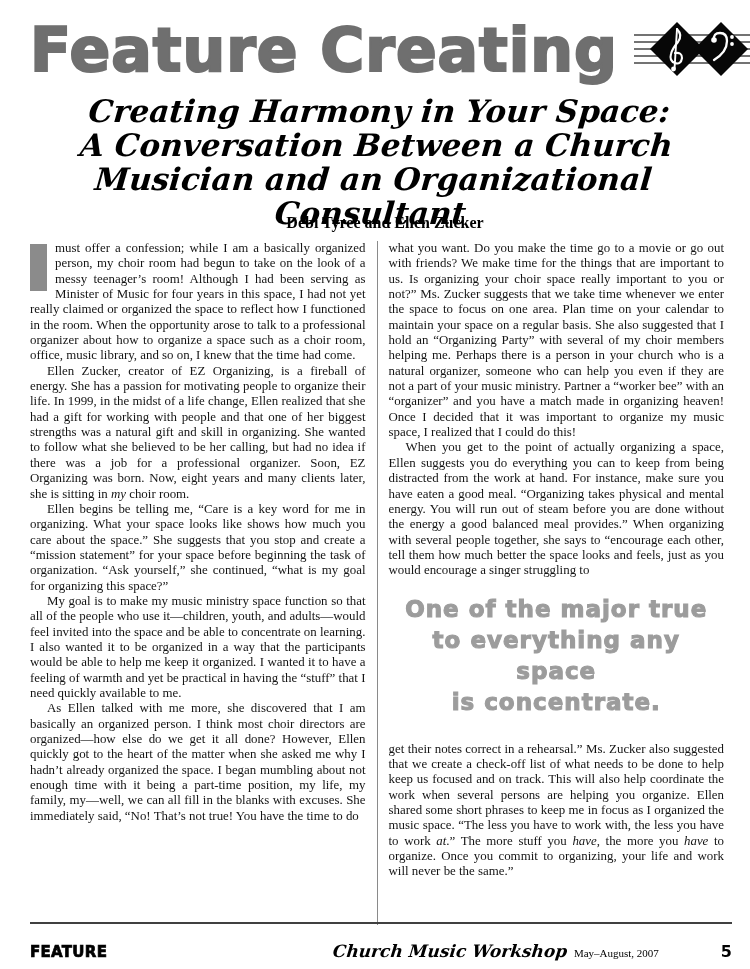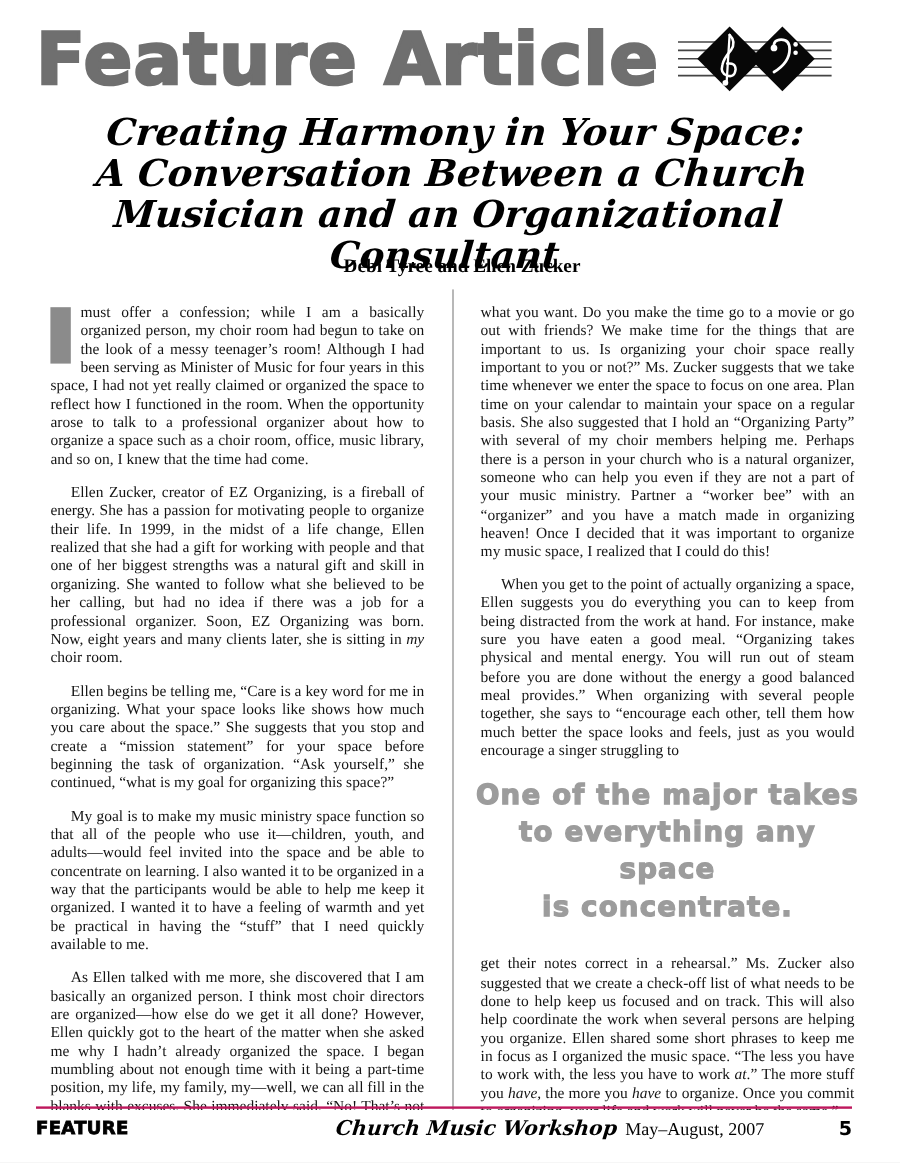--- a/index.html
+++ b/index.html
@@ -35,64 +35,64 @@
   }
 
   
   .body-area {
     position:absolute; top:241px; left:30px; right:26px; bottom:44px;
     display:flex; overflow:hidden;
   }
   .col { width:338px; }
   .col-rule { width:1px; background:#8a8a8a; margin:0 11px; }
   .col p {
-    margin:12px; text-align:justify; font-size:12.9px; line-height:15.35px;
+    margin:0; text-align:justify; font-size:12.9px; line-height:15.35px;
     color:#141414;
   }
   .col p.indent { text-indent:17px; }
   .col p em { font-style:italic; }
   .dropcap {
     float:left; width:17px; height:47px; margin:3px 8px 1px 0;
     background:#8b8b8b; color:transparent; overflow:hidden; font-size:8px;
   }
   .pull-quote {
     margin:15px 0 24px; text-align:center;
     font-family:"DejaVu Sans", sans-serif; font-weight:bold;
     font-size:23px; line-height:31px; letter-spacing:1px;
     color:#9c9c9c; -webkit-text-stroke:1.1px #9c9c9c;
   }
 
   
   .footer {
-    position:absolute; left:30px; right:40px; bottom:8px; height:30px;
-    border-top:2px solid #be185d; padding-top:7px;
-    display:flex; align-items:flex-start;
+    position:absolute; left:30px; right:18px; bottom:8px; height:30px;
+    border-top:2px solid #404040; padding-top:7px;
+    display:flex; align-items:flex-end;
   }
   .footer-section {
     font-family:"DejaVu Sans", sans-serif; font-weight:bold; font-size:15px;
     letter-spacing:0.3px; color:#000; -webkit-text-stroke:0.7px #000;
   }
   .footer-center { margin-left:auto; display:flex; align-items:baseline; gap:7px; }
   .footer-journal {
     font-family:"DejaVu Serif", serif; font-style:italic; font-weight:bold;
     font-size:17px; transform:skewX(-6deg); color:#000;
   }
-  .footer-issue { font-size:15px; color:#000; }
+  .footer-issue { font-size:11px; color:#000; }
   .footer-page {
     margin-left:62px; font-family:"DejaVu Sans", sans-serif;
     font-weight:bold; font-size:16px; color:#000;
   }
 </style>
 </head>
 <body>
 
 <div class="page">
 
   <div class="header">
-    <div class="feature-title">Feature Article</div>
+    <div class="feature-title">Feature Creating</div>
     <div class="logo">
       <svg width="132" height="68" viewBox="0 0 132 68">
 
         <g stroke="#444" stroke-width="1.3">
           <line x1="2" y1="21" x2="130" y2="21"></line>
           <line x1="2" y1="28" x2="130" y2="28"></line>
           <line x1="2" y1="35" x2="130" y2="35"></line>
           <line x1="2" y1="42" x2="130" y2="42"></line>
           <line x1="2" y1="49" x2="130" y2="49"></line>
         </g>
@@ -130,21 +130,21 @@
         <p class="indent"><span>Ellen Zucker, creator of EZ Organizing, is a fireball of energy. She has a passion for motivating people to organize their life. In 1999, in the midst of a life change, Ellen realized that she had a gift for working with people and that one of her biggest strengths was a natural gift and skill in organizing. She wanted to follow what she believed to be her calling, but had no idea if there was a job for a professional organizer. Soon, EZ Organizing was born. Now, eight years and many clients later, she is sitting in </span><em>my</em><span> choir room.</span></p>
         <p class="indent"><span>Ellen begins be telling me, “Care is a key word for me in organizing. What your space looks like shows how much you care about the space.” She suggests that you stop and create a “mission statement” for your space before beginning the task of organization. “Ask yourself,” she continued, “what is my goal for organizing this space?”</span></p>
         <p class="indent"><span>My goal is to make my music ministry space function so that all of the people who use it—children, youth, and adults—would feel invited into the space and be able to concentrate on learning. I also wanted it to be organized in a way that the participants would be able to help me keep it organized. I wanted it to have a feeling of warmth and yet be practical in having the “stuff” that I need quickly available to me.</span></p>
         <p class="indent"><span>As Ellen talked with me more, she discovered that I am basically an organized person. I think most choir directors are organized—how else do we get it all done? However, Ellen quickly got to the heart of the matter when she asked me why I hadn’t already organized the space. I began mumbling about not enough time with it being a part-time position, my life, my family, my—well, we can all fill in the blanks with excuses. She immediately said, “No! That’s not true! You have the time to do</span></p>
       </div>
     <div class="col-rule"></div>
     <div class="col" id="right-col">
         <p><span>what you want. Do you make the time go to a movie or go out with friends? We make time for the things that are important to us. Is organizing your choir space really important to you or not?” Ms. Zucker suggests that we take time whenever we enter the space to focus on one area. Plan time on your calendar to maintain your space on a regular basis. She also suggested that I hold an “Organizing Party” with several of my choir members helping me. Perhaps there is a person in your church who is a natural organizer, someone who can help you even if they are not a part of your music ministry. Partner a “worker bee” with an “organizer” and you have a match made in organizing heaven! Once I decided that it was important to organize my music space, I realized that I could do this!</span></p>
         <p class="indent"><span>When you get to the point of actually organizing a space, Ellen suggests you do everything you can to keep from being distracted from the work at hand. For instance, make sure you have eaten a good meal. “Organizing takes physical and mental energy. You will run out of steam before you are done without the energy a good balanced meal provides.” When organizing with several people together, she says to “encourage each other, tell them how much better the space looks and feels, just as you would encourage a singer struggling to</span></p>
         <div class="pull-quote">
-          <div>One of the major takes</div>
+          <div>One of the major true</div>
           <div>to everything any space</div>
           <div>is concentrate.</div>
         </div>
         <p><span>get their notes correct in a rehearsal.” Ms. Zucker also suggested that we create a check-off list of what needs to be done to help keep us focused and on track. This will also help coordinate the work when several persons are helping you organize. Ellen shared some short phrases to keep me in focus as I organized the music space. “The less you have to work with, the less you have to work </span><em>at</em><span>.” The more stuff you </span><em>have</em><span>, the more you </span><em>have</em><span> to organize. Once you commit to organizing, your life and work will never be the same.”</span></p>
       </div>
   </div>
 
   <div class="footer">
     <div class="footer-section">FEATURE</div>
     <div class="footer-center">

